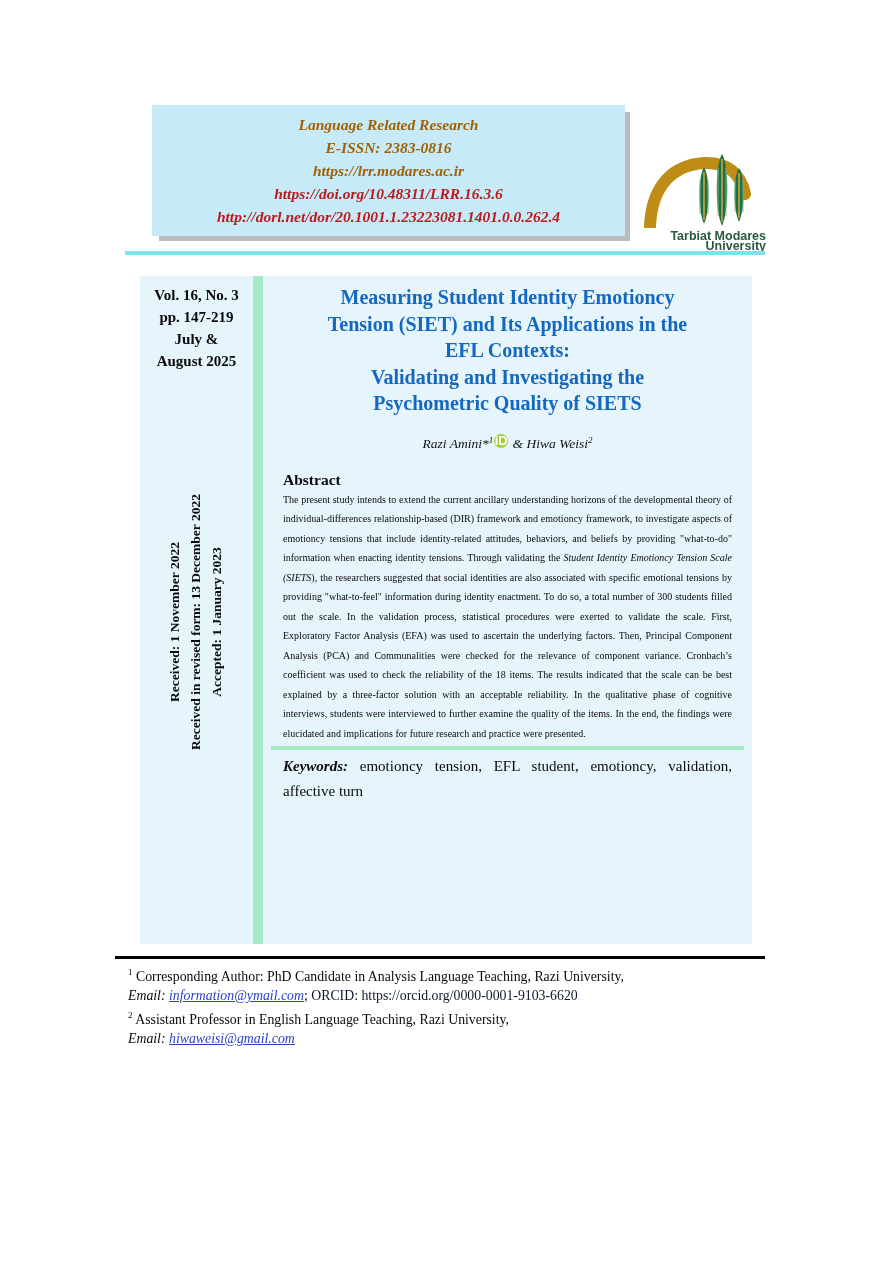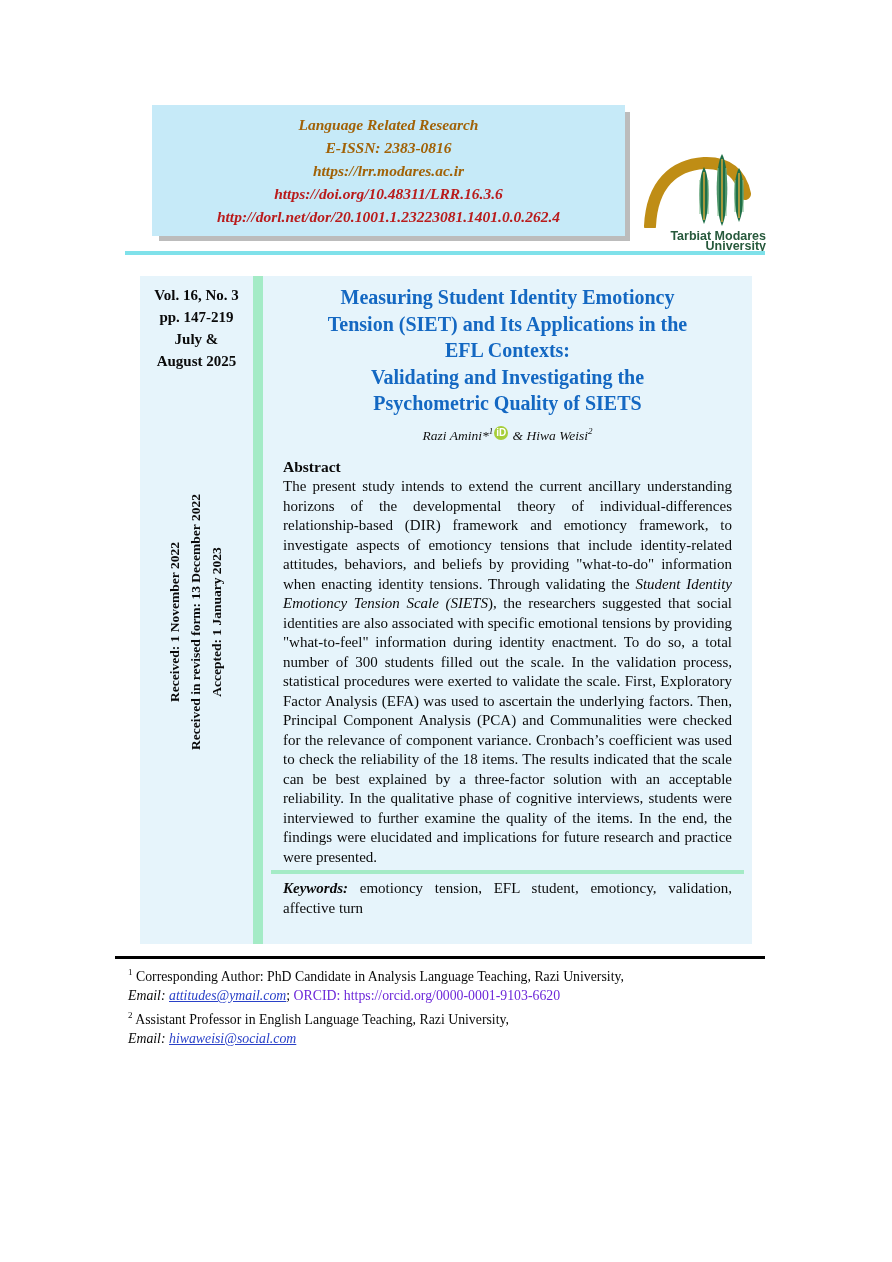--- a/index.html
+++ b/index.html
@@ -42,37 +42,37 @@
     font-weight:bold; font-size:13.5px; line-height:21px; color:#0a0a0a;
   }
 
   .main { position:absolute; left:123px; top:0; width:489px; height:100%; padding:0 20px; }
   .title { margin-top:8px; text-align:center; font-weight:bold; font-size:20px; line-height:26.5px; color:#1468c2; }
   .authors { margin-top:9px; text-align:center; font-style:italic; font-size:13.5px; color:#111; }
   .authors sup { font-size:9px; font-style:italic; }
   .orcid-badge {
     display:inline-block; width:14px; height:14px; border-radius:50%;
     background:#a6ce39; color:#ffffff; font-family:"Liberation Sans", sans-serif;
-    font-style:normal; font-weight:bold; font-size:10px; line-height:14px;
-    text-align:center; vertical-align:3px; margin:0 1px;
+    font-style:normal; font-weight:bold; font-size:13px; line-height:14px;
+    text-align:center; vertical-align:3px; margin:8px 1px;
   }
   .abs-head { margin-top:15px; font-weight:bold; font-size:15.5px; color:#0a0a0a; }
-  .abs-body { margin-top:1px; text-align:justify; font-size:15px; line-height:19.5px; color:#0a0a0a; }
+  .abs-body { margin-top:1px; text-align:justify; font-size:10px; line-height:19.5px; color:#0a0a0a; }
   .abs-body .it { font-style:italic; }
   .kw-divider { height:4px; background:#a4ebc6; margin:3px -12px 0 -12px; }
-  .keywords { margin-top:4px; text-align:justify; font-size:15px; line-height:20px; color:#0a0a0a; }
+  .keywords { margin-top:4px; text-align:justify; font-size:15px; line-height:25px; color:#0a0a0a; }
   .kw-label { font-weight:bold; font-style:italic; }
 
   
   .black-rule { position:absolute; left:115px; top:956px; width:650px; height:2.5px; background:#000000; }
   .footnotes { position:absolute; left:128px; top:963px; width:648px; font-size:13.8px; line-height:19.5px; color:#0a0a0a; }
   .footnotes sup { font-size:9px; }
   .it { font-style:italic; }
   .link { color:#2a41c8; text-decoration:underline; cursor:pointer; }
-  .orcid-text { color:#6d28d9; }
+  .orcid-text { color:#0f172a; }
 </style>
 </head>
 <body>
 
 <div class="page">
 
   <div class="header-box">
     <div class="hdr-navy">Language Related Research</div>
     <div class="hdr-navy">E-ISSN: 2383-0816</div>
     <div class="hdr-navy">https://lrr.modares.ac.ir</div>
@@ -135,18 +135,18 @@
       <div class="kw-divider"></div>
 
       <p class="keywords"><span class="kw-label">Keywords:</span><span> emotioncy tension, EFL student, emotioncy, validation, affective turn</span></p>
     </div>
   </div>
 
   <div class="black-rule"></div>
 
   <div class="footnotes">
     <p><sup>1</sup><span> Corresponding Author: PhD Candidate in Analysis Language Teaching, Razi University,</span></p>
-    <p><span class="it">Email: </span><a class="link it">attitudes@ymail.com</a><span>; </span><span class="orcid-text">ORCID: https://orcid.org/0000-0001-9103-6620</span></p>
+    <p><span class="it">Email: </span><a class="link it">information@ymail.com</a><span>; </span><span class="orcid-text">ORCID: https://orcid.org/0000-0001-9103-6620</span></p>
     <p><sup>2</sup><span> Assistant Professor in English Language Teaching, Razi University,</span></p>
-    <p><span class="it">Email: </span><a class="link it">hiwaweisi@social.com</a></p>
+    <p><span class="it">Email: </span><a class="link it">hiwaweisi@gmail.com</a></p>
   </div>
 
 </div>
 
 </body></html>

